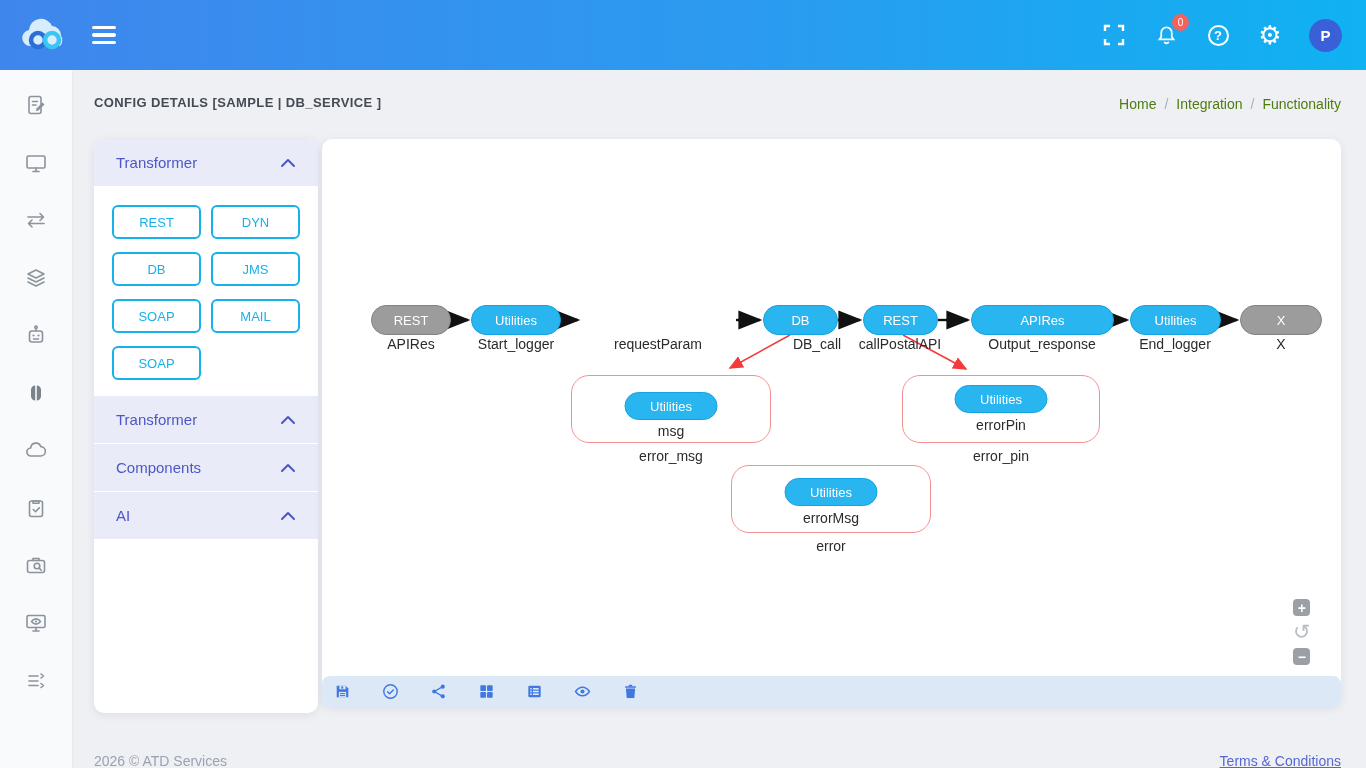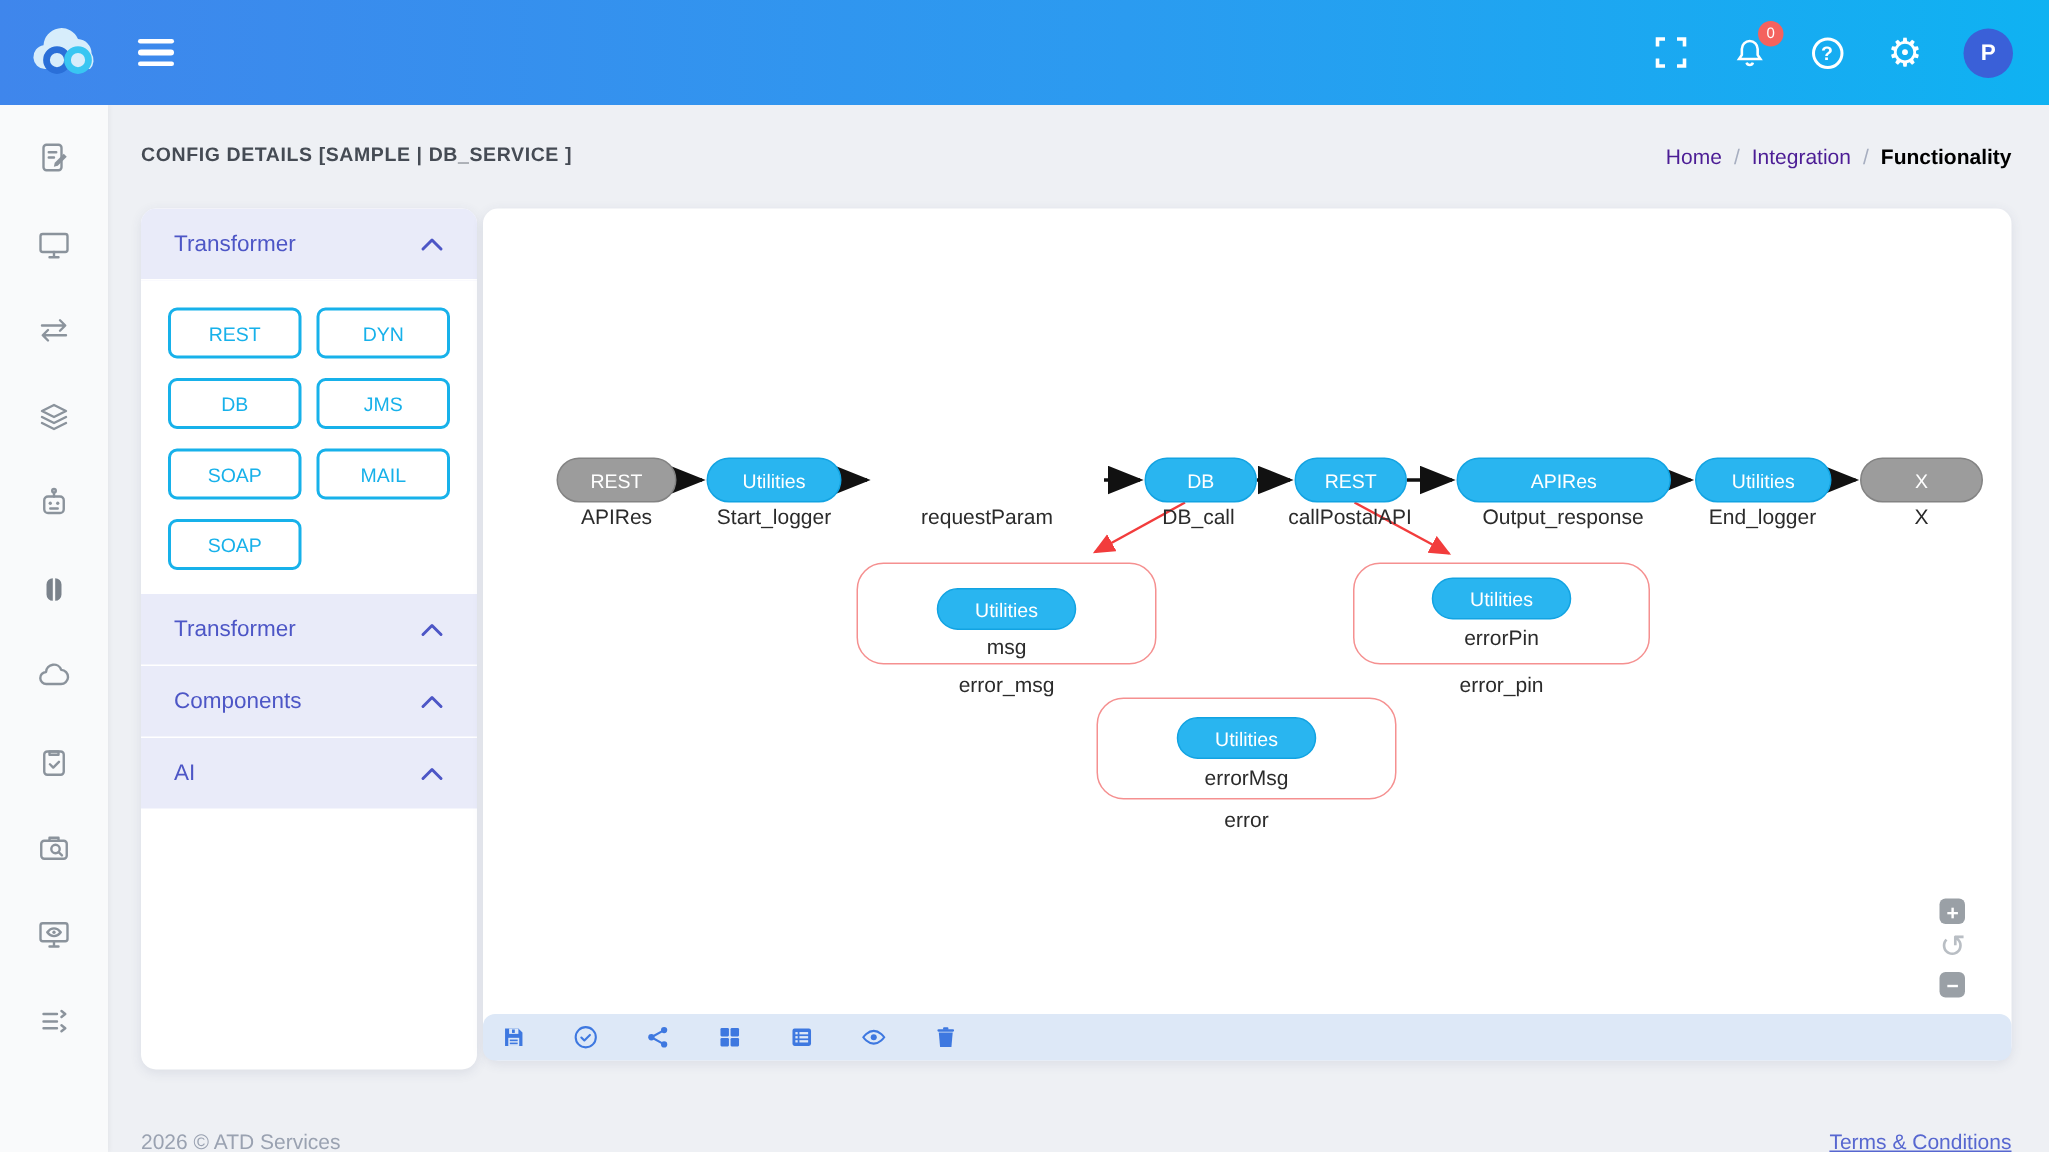--- a/index.html
+++ b/index.html
@@ -23,23 +23,23 @@
 
   
   .side { position:absolute; left:0; top:70px; width:72px; height:698px; background:#f9fafb;
     display:flex; flex-direction:column; align-items:center; padding-top:22px; gap:31.5px; box-shadow:1px 0 3px rgba(0,0,0,.04); }
   .side-item { width:26px; height:26px; color:#8b939c; cursor:pointer; display:flex; align-items:center; justify-content:center; }
   .side-item svg { width:24px; height:24px; stroke:#8b939c; fill:none; stroke-width:1.6; stroke-linecap:round; stroke-linejoin:round; }
 
   
   .page-title { position:absolute; left:94px; top:95px; font-size:13px; font-weight:bold; letter-spacing:.4px; color:#454b54; }
   .breadcrumb { position:absolute; right:25px; top:96px; font-size:14px; color:#8a93a8; display:flex; gap:8px; }
-  .breadcrumb .link { color:#4c1d95; cursor:pointer; }
+  .breadcrumb .link { color:#4d7c0f; cursor:pointer; }
   .breadcrumb .sep { color:#a7aec0; }
-  .breadcrumb .current { color:#000000; font-weight:bold;text-align:center; }
+  .breadcrumb .current { color:#4d7c0f; font-weight:normal;text-align:center; }
 
   
   .panel { position:absolute; left:94px; top:139px; width:224px; height:574px; background:#fff;
     border-radius:10px; box-shadow:0 2px 8px rgba(60,70,110,.10); overflow:hidden; }
   .acc-head { height:48px; background:#e9ebf9; display:flex; align-items:center; justify-content:space-between;
     padding:0 22px; color:#4d56c6; font-size:15px; cursor:pointer; border-bottom:1px solid #fff; }
   .acc-head svg { width:16px; height:10px; stroke:#4d56c6; stroke-width:2; fill:none; stroke-linecap:round; stroke-linejoin:round; }
   .conn-body { padding:18px 18px 16px 18px; display:grid; grid-template-columns:1fr 1fr; gap:13px 10px; }
   .conn-btn { height:34px; border:2px solid #17b1ea; border-radius:6px; background:#fff; color:#17b1ea;
     font-size:13px; font-family:inherit; display:flex; align-items:center; justify-content:center; cursor:pointer; }
@@ -263,21 +263,21 @@
   <div class="node cyan" style="left:149px;width:90px">Utilities</div>
   <div class="node cyan" style="left:441px;width:75px">DB</div>
   <div class="node cyan" style="left:541px;width:75px">REST</div>
   <div class="node cyan" style="left:649px;width:143px">APIRes</div>
   <div class="node cyan" style="left:808px;width:91px">Utilities</div>
   <div class="node gray" style="left:918px;width:82px">X</div>
 
   <div class="node-label" style="left:-1px">APIRes</div>
   <div class="node-label" style="left:104px">Start_logger</div>
   <div class="node-label" style="left:246px">requestParam</div>
-  <div class="node-label" style="left:387px">DB_call</div>
+  <div class="node-label" style="left:405px">DB_call</div>
   <div class="node-label" style="left:488px">callPostalAPI</div>
   <div class="node-label" style="left:630px">Output_response</div>
   <div class="node-label" style="left:763px">End_logger</div>
   <div class="node-label" style="left:869px">X</div>
 
   <div class="egroup" style="left:249px;top:236px;width:200px;height:68px">
     <div class="pill" style="top:16px">Utilities</div>
     <div class="inner-label" style="top:47px">msg</div>
   </div>
   <div class="group-label" style="left:249px;top:309px">error_msg</div>

